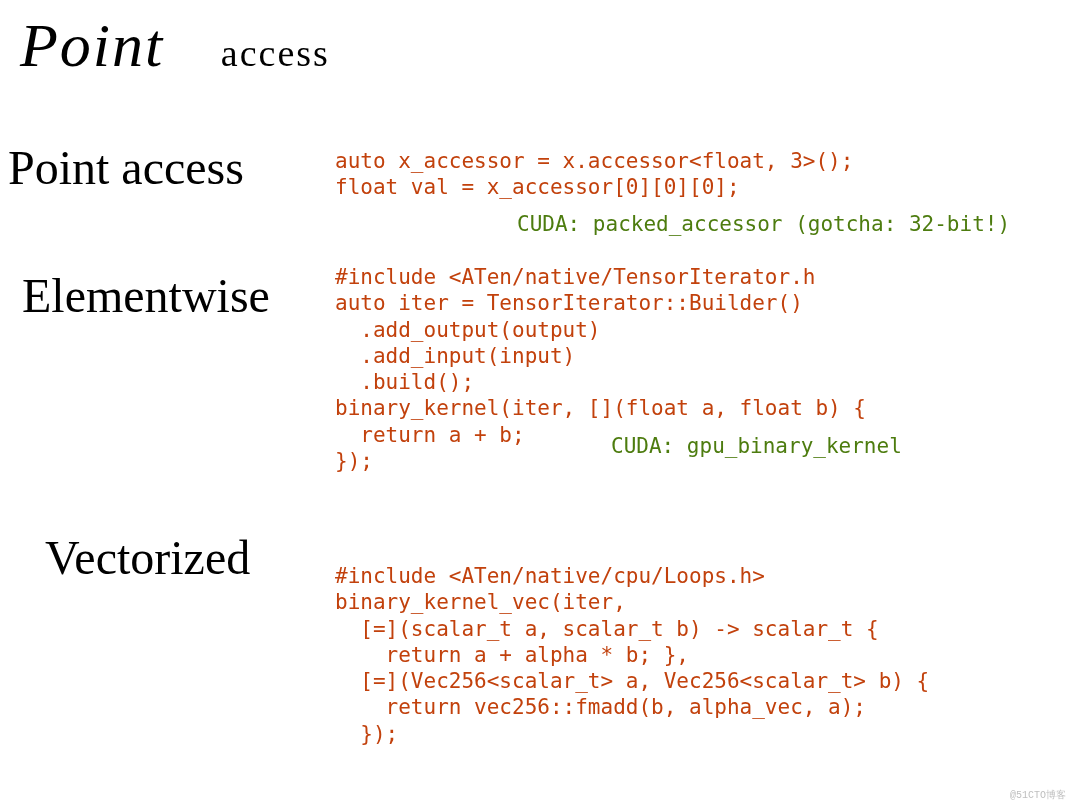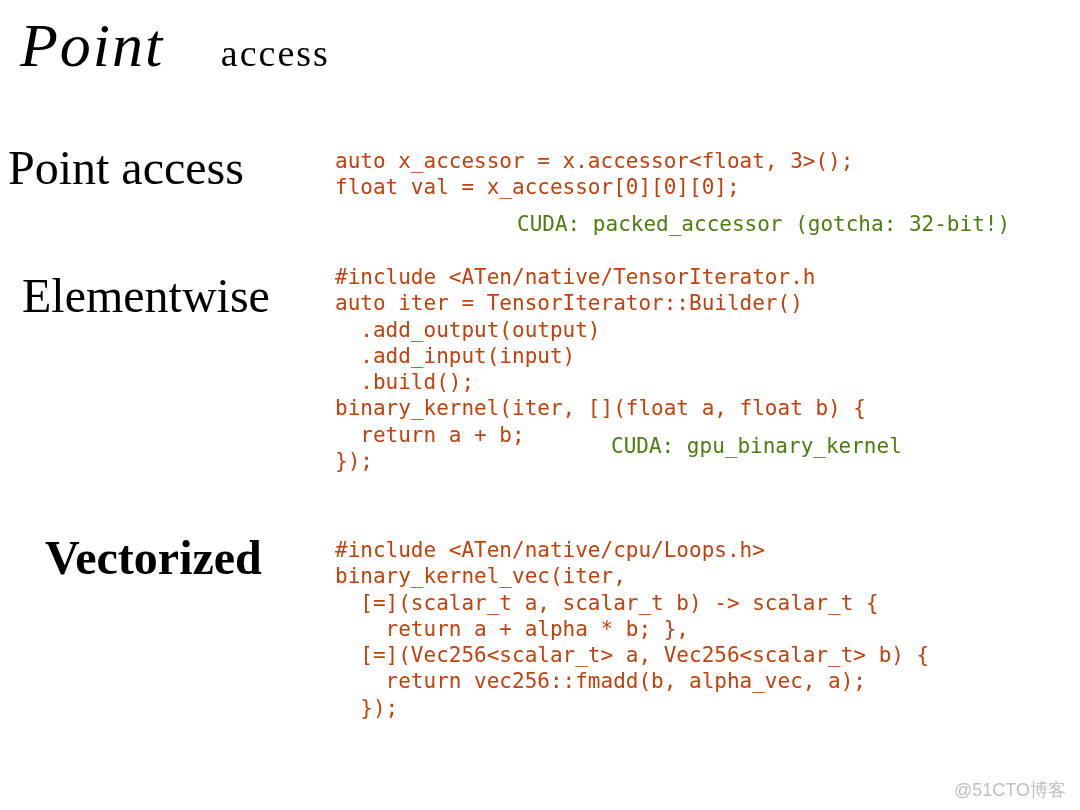--- a/index.html
+++ b/index.html
@@ -38,21 +38,20 @@
       top: 140px;
       left: 8px;
     }
     .label-elementwise {
       top: 268px;
       left: 22px;
     }
     .label-vectorized {
       top: 530px;
       left: 45px;
-      font-weight: bold;
     }
     .code-block {
       position: absolute;
       font-size: 21px;
       color: #c2410c;
       line-height: 1.25;
       white-space: pre;
       font-family: 'Consolas', 'Menlo', monospace;
     }
     .code-point {
@@ -72,30 +71,30 @@
     .code-elementwise {
       top: 264px;
       left: 335px;
     }
     .note-elementwise {
       top: 434px;
       left: 595px;
       margin-left: 16px;
     }
     .code-vectorized {
-      top: 537px;
+      top: 563px;
       left: 335px;
     }
     .watermark {
       position: absolute;
       bottom: 8px;
       right: 14px;
       color: #bfbfbf;
-      font-size: 18px;
-      font-family: Liberation Sans, sans-serif;
+      font-size: 10px;
+      font-family: Liberation Mono, monospace;
     }
   </style>
 </head>
 <body>
 
 <div class="title handwritten">
   <span class="word1">Point</span>
   <span class="word2">access</span>
 </div>
 

